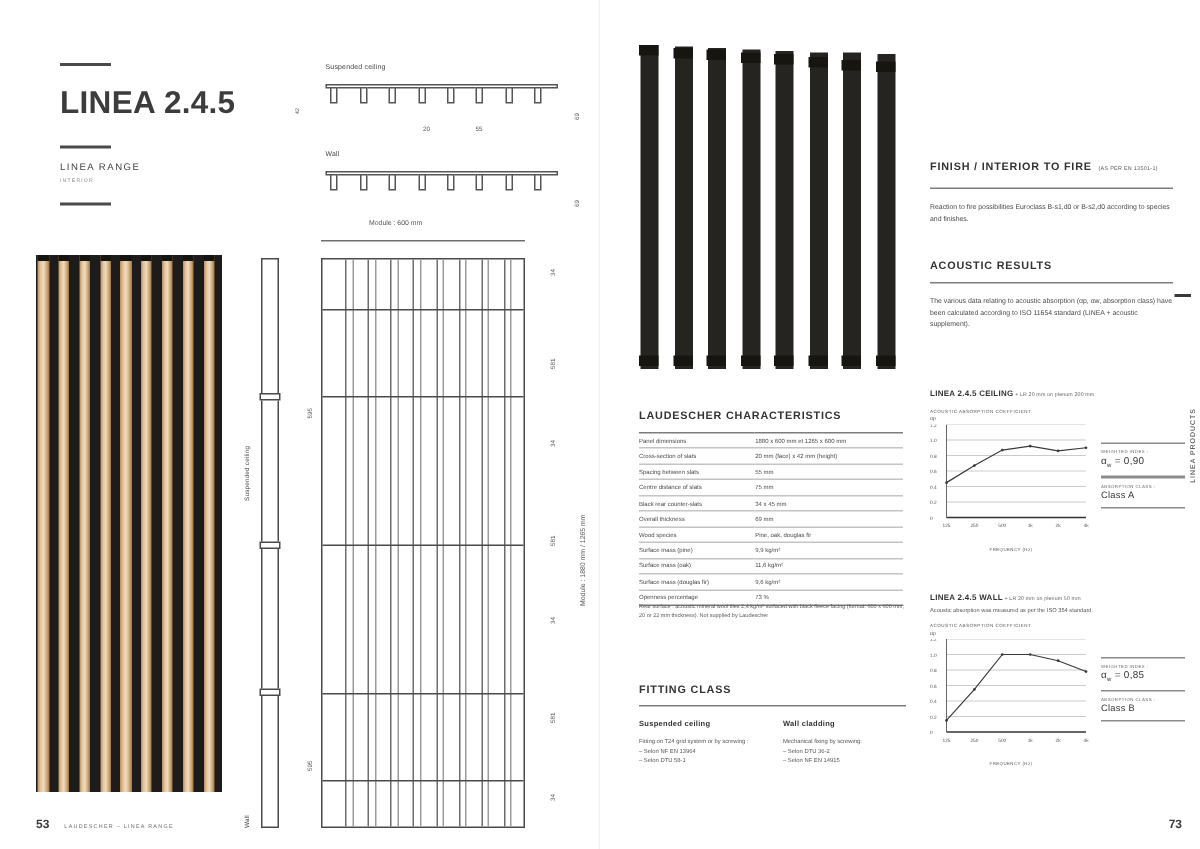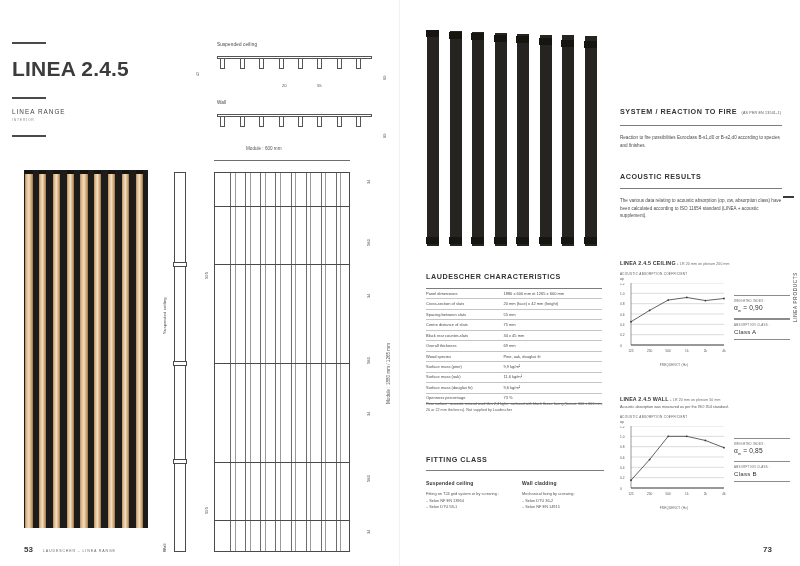--- a/index.html
+++ b/index.html
@@ -39,21 +39,21 @@
     color: #555;
     font-weight: normal;
   }
   .body-txt {
     font-size: 4.6px;
     line-height: 1.62;
     color: #4a4a4a;
   }
 
   
-  #brand-block { position: absolute; left: 12px; top: 42px; }
+  #brand-block { position: absolute; left: 40px; top: 42px; }
   #rule-top { }
   #title-linea {
     font-size: 21px;
     font-weight: bold;
     letter-spacing: 0.2px;
     color: #3c3c3c;
     margin: 14px 0 0 0;
     line-height: 1;
   }
   #rule-mid { margin-top: 18px; }
@@ -325,21 +325,21 @@
   
   #footer-left {
     position: absolute;
     left: 24px; bottom: 12px;
     display: flex; align-items: baseline; gap: 10px;
   }
   #footer-left .pg { font-size: 8px; font-weight: bold; color: #3a3a3a; }
   #footer-left .ft { font-size: 3.6px; letter-spacing: 0.85px; color: #6a6a6a; }
   #footer-right {
     position: absolute;
-    right: 28px; bottom: 12px;
+    right: 12px; bottom: 12px;
     font-size: 8px; font-weight: bold; color: #3a3a3a;
   }
   .fold {
     position: absolute;
     left: 399px; top: 0; bottom: 0;
     width: 1px;
     background: #f2f2f2;
   }
 </style>
 </head>
@@ -563,21 +563,21 @@
         </div>
         <div class="col">
           <div class="colh">Wall cladding</div>
           <div class="colb">Mechanical fixing by screwing:<br>– Selon DTU 36-2<br>– Selon NF EN 14915</div>
         </div>
       </div>
   </div>
 
   <div id="fire">
     <div>
-      <span class="sec-title">SYSTEM / REACTION TO FIRE</span>
+      <span class="sec-title">FINISH / INTERIOR TO FIRE</span>
       <span class="sec-sub">(AS PER EN 13501-1)</span>
     </div>
     <div style="height:1.3px; background:#7c7c7c; margin:7px 0 8px 0;"></div>
     <div class="body-txt">Reaction to fire possibilities Euroclass B-s1,d0 or B-s2,d0 according to species and finishes.</div>
   </div>
 
   <div id="acoustic">
     <div class="sec-title">ACOUSTIC RESULTS</div>
     <div style="height:1.3px; background:#7c7c7c; margin:7px 0 8px 0;"></div>
     <div class="body-txt">The various data relating to acoustic absorption (αp, αw, absorption class) have been calculated according to ISO 11654 standard (LINEA + acoustic supplement).</div>

